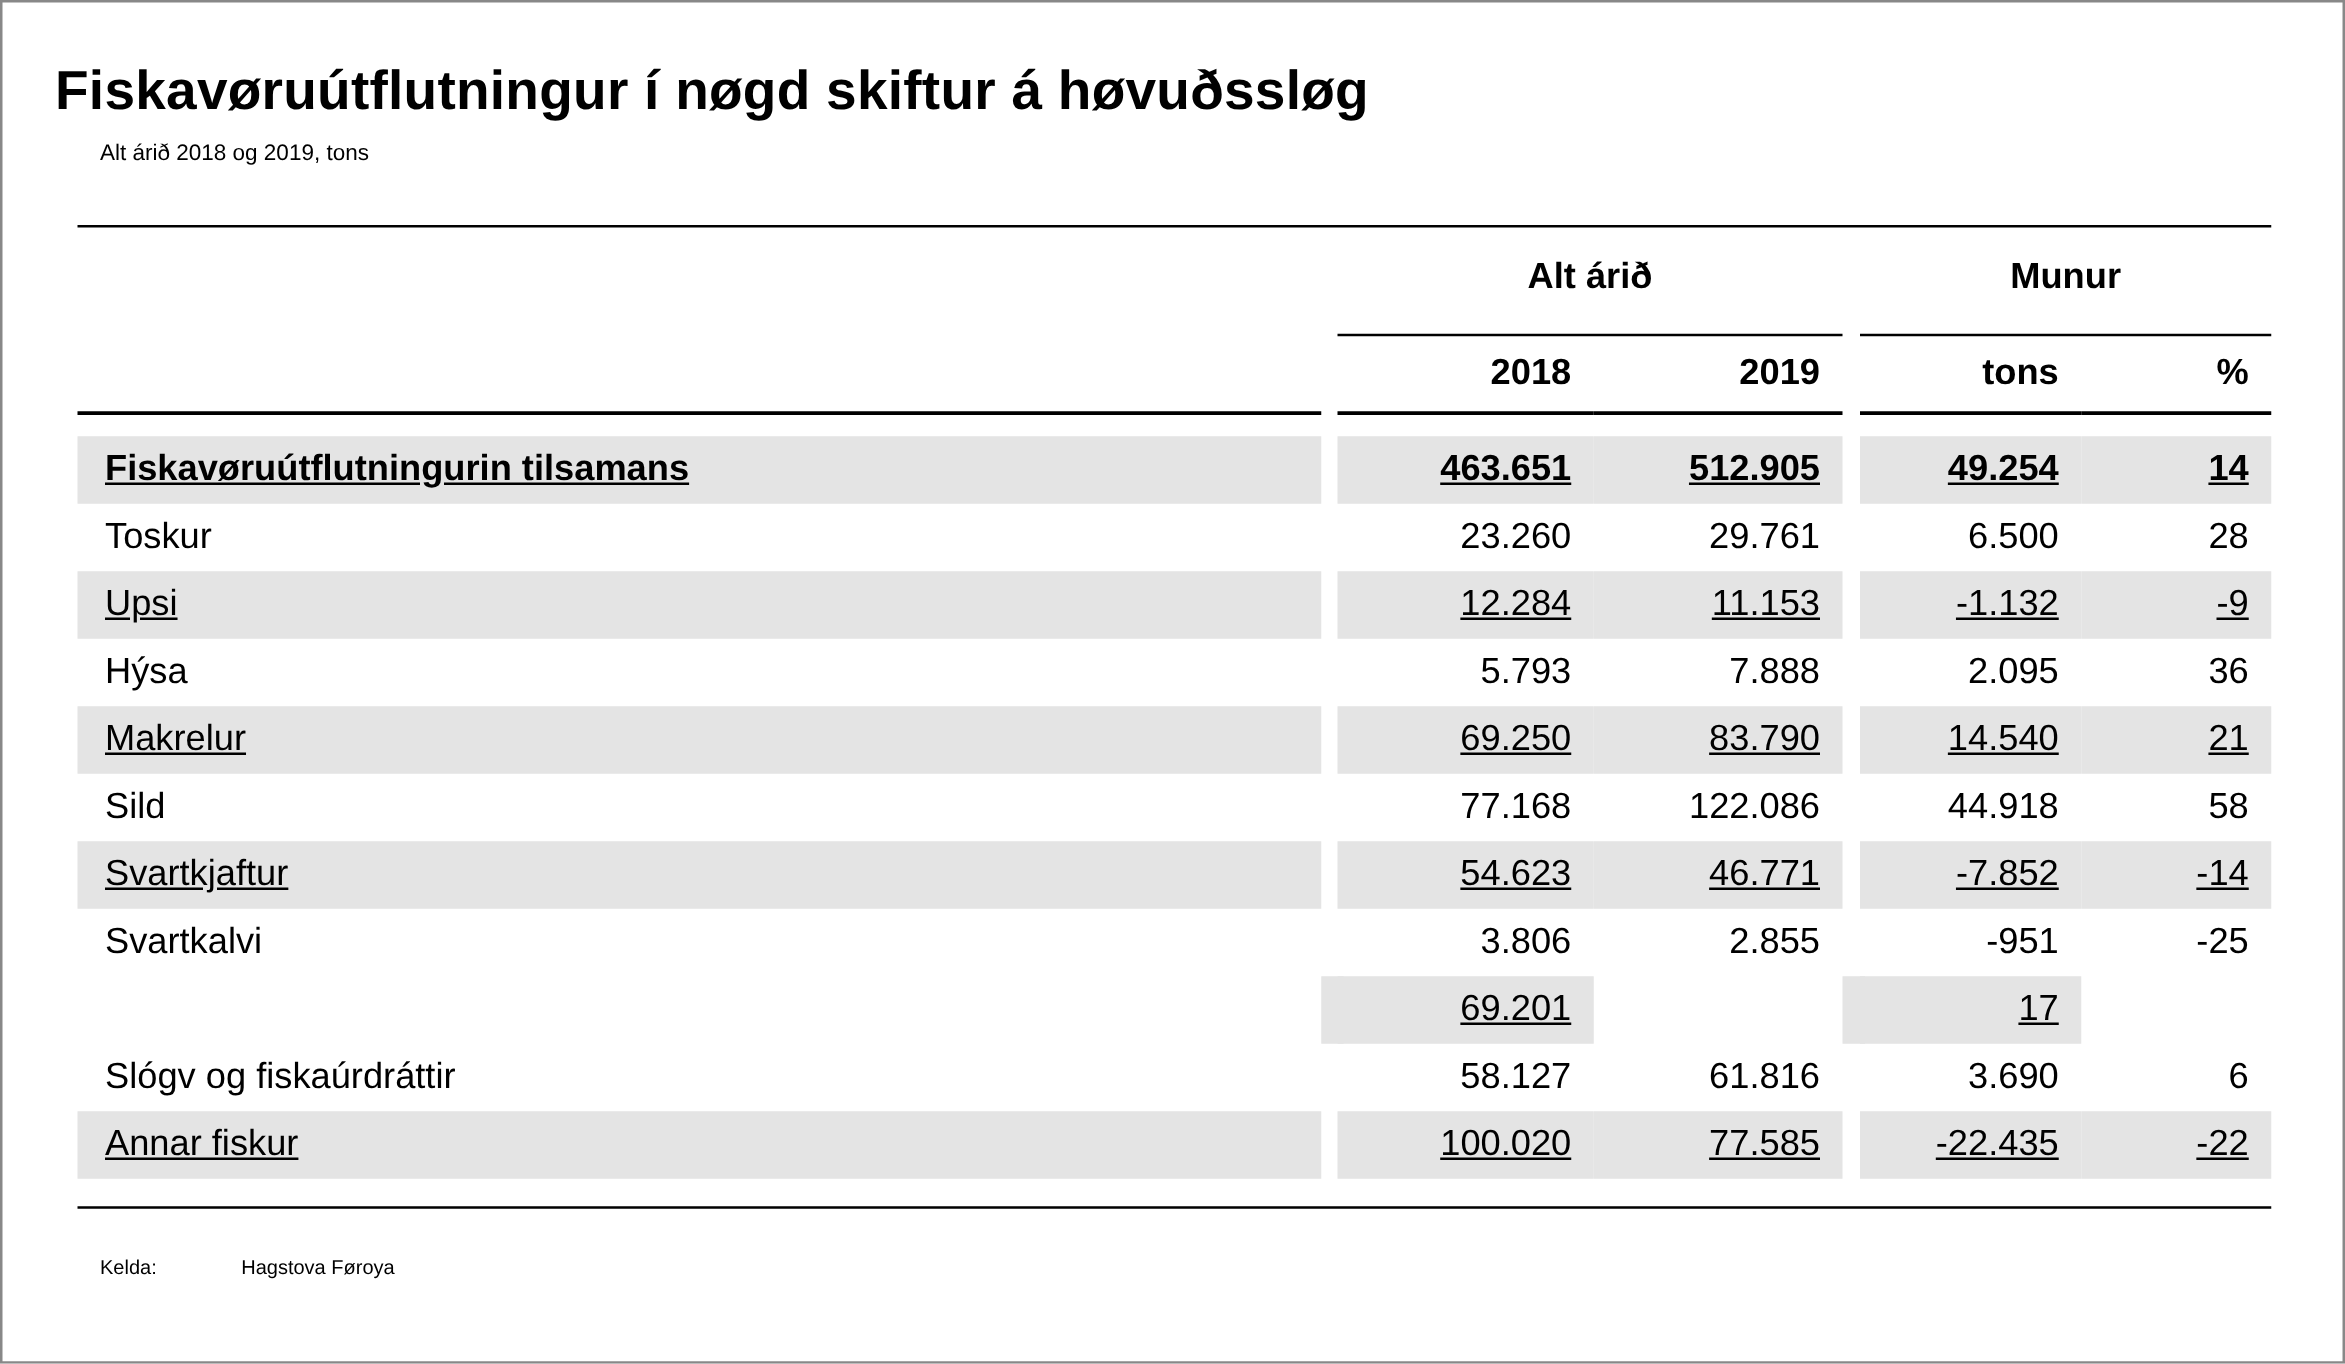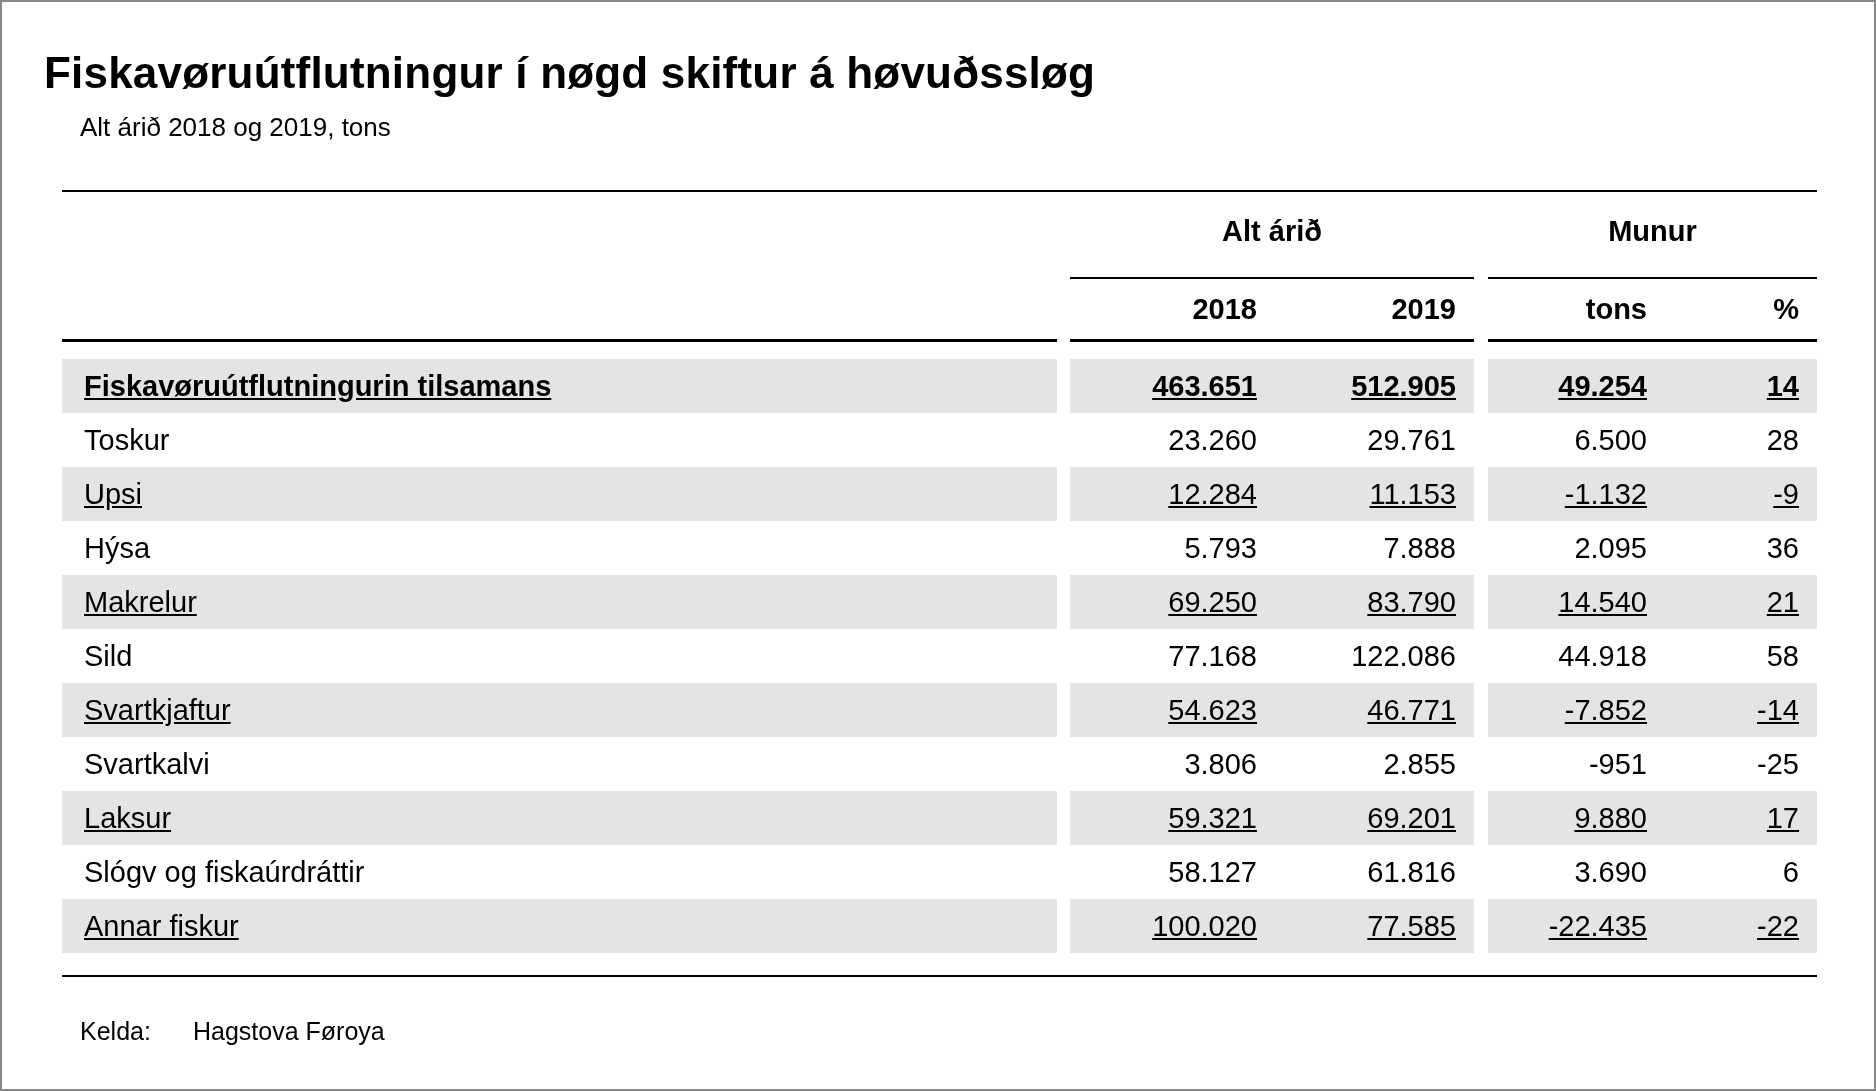--- a/index.html
+++ b/index.html
@@ -18,21 +18,21 @@
   .page-title {
     margin: 46px 60px 0 42px;
     font-size: 44px;
     font-weight: bold;
     line-height: 1.15;
     letter-spacing: 0.2px;
   }
 
   .page-subtitle {
     margin: 12px 60px 12px 78px;
-    font-size: 26px;
+    font-size: 18px;
     line-height: 1.3;
   }
 
   .rule {
     margin-left: 60px;
     width: 1755px;
     height: 0;
     border-bottom: 2px solid #000;
   }
   .rule.top { margin-top: 46px; }
@@ -77,21 +77,21 @@
     overflow: hidden;
     white-space: nowrap;
   }
   .cell.label { padding-left: 22px; justify-content: flex-start; }
   .cell.num { padding-right: 18px; justify-content: flex-end; }
   .row.shaded .cell:not(.gap) { background: #e4e4e4; text-decoration: underline; }
   .row.total .cell { font-weight: bold; }
 
   .footer {
     margin: 38px 60px 0 78px;
-    font-size: 25px;
+    font-size: 16px;
     line-height: 1.3;
   }
   .footer .src-label { display: inline-block; width: 113px; }
 </style>
 </head>
 <body>
 
 <div class="page">
 
   <h1 class="page-title">Fiskavøruútflutningur í nøgd skiftur á høvuðssløg</h1>
@@ -193,21 +193,20 @@
       <div class="cell label">Svartkalvi</div>
       <div class="cell gap"></div>
       <div class="cell num">3.806</div>
       <div class="cell num">2.855</div>
       <div class="cell gap"></div>
       <div class="cell num">-951</div>
       <div class="cell num">-25</div>
     </div>
 
     <div class="grid row shaded">
-      <div class="cell label">Laksur</div>
       <div class="cell gap"></div>
       <div class="cell num">59.321</div>
       <div class="cell num">69.201</div>
       <div class="cell gap"></div>
       <div class="cell num">9.880</div>
       <div class="cell num">17</div>
     </div>
 
     <div class="grid row">
       <div class="cell label">Slógv og fiskaúrdráttir</div>

